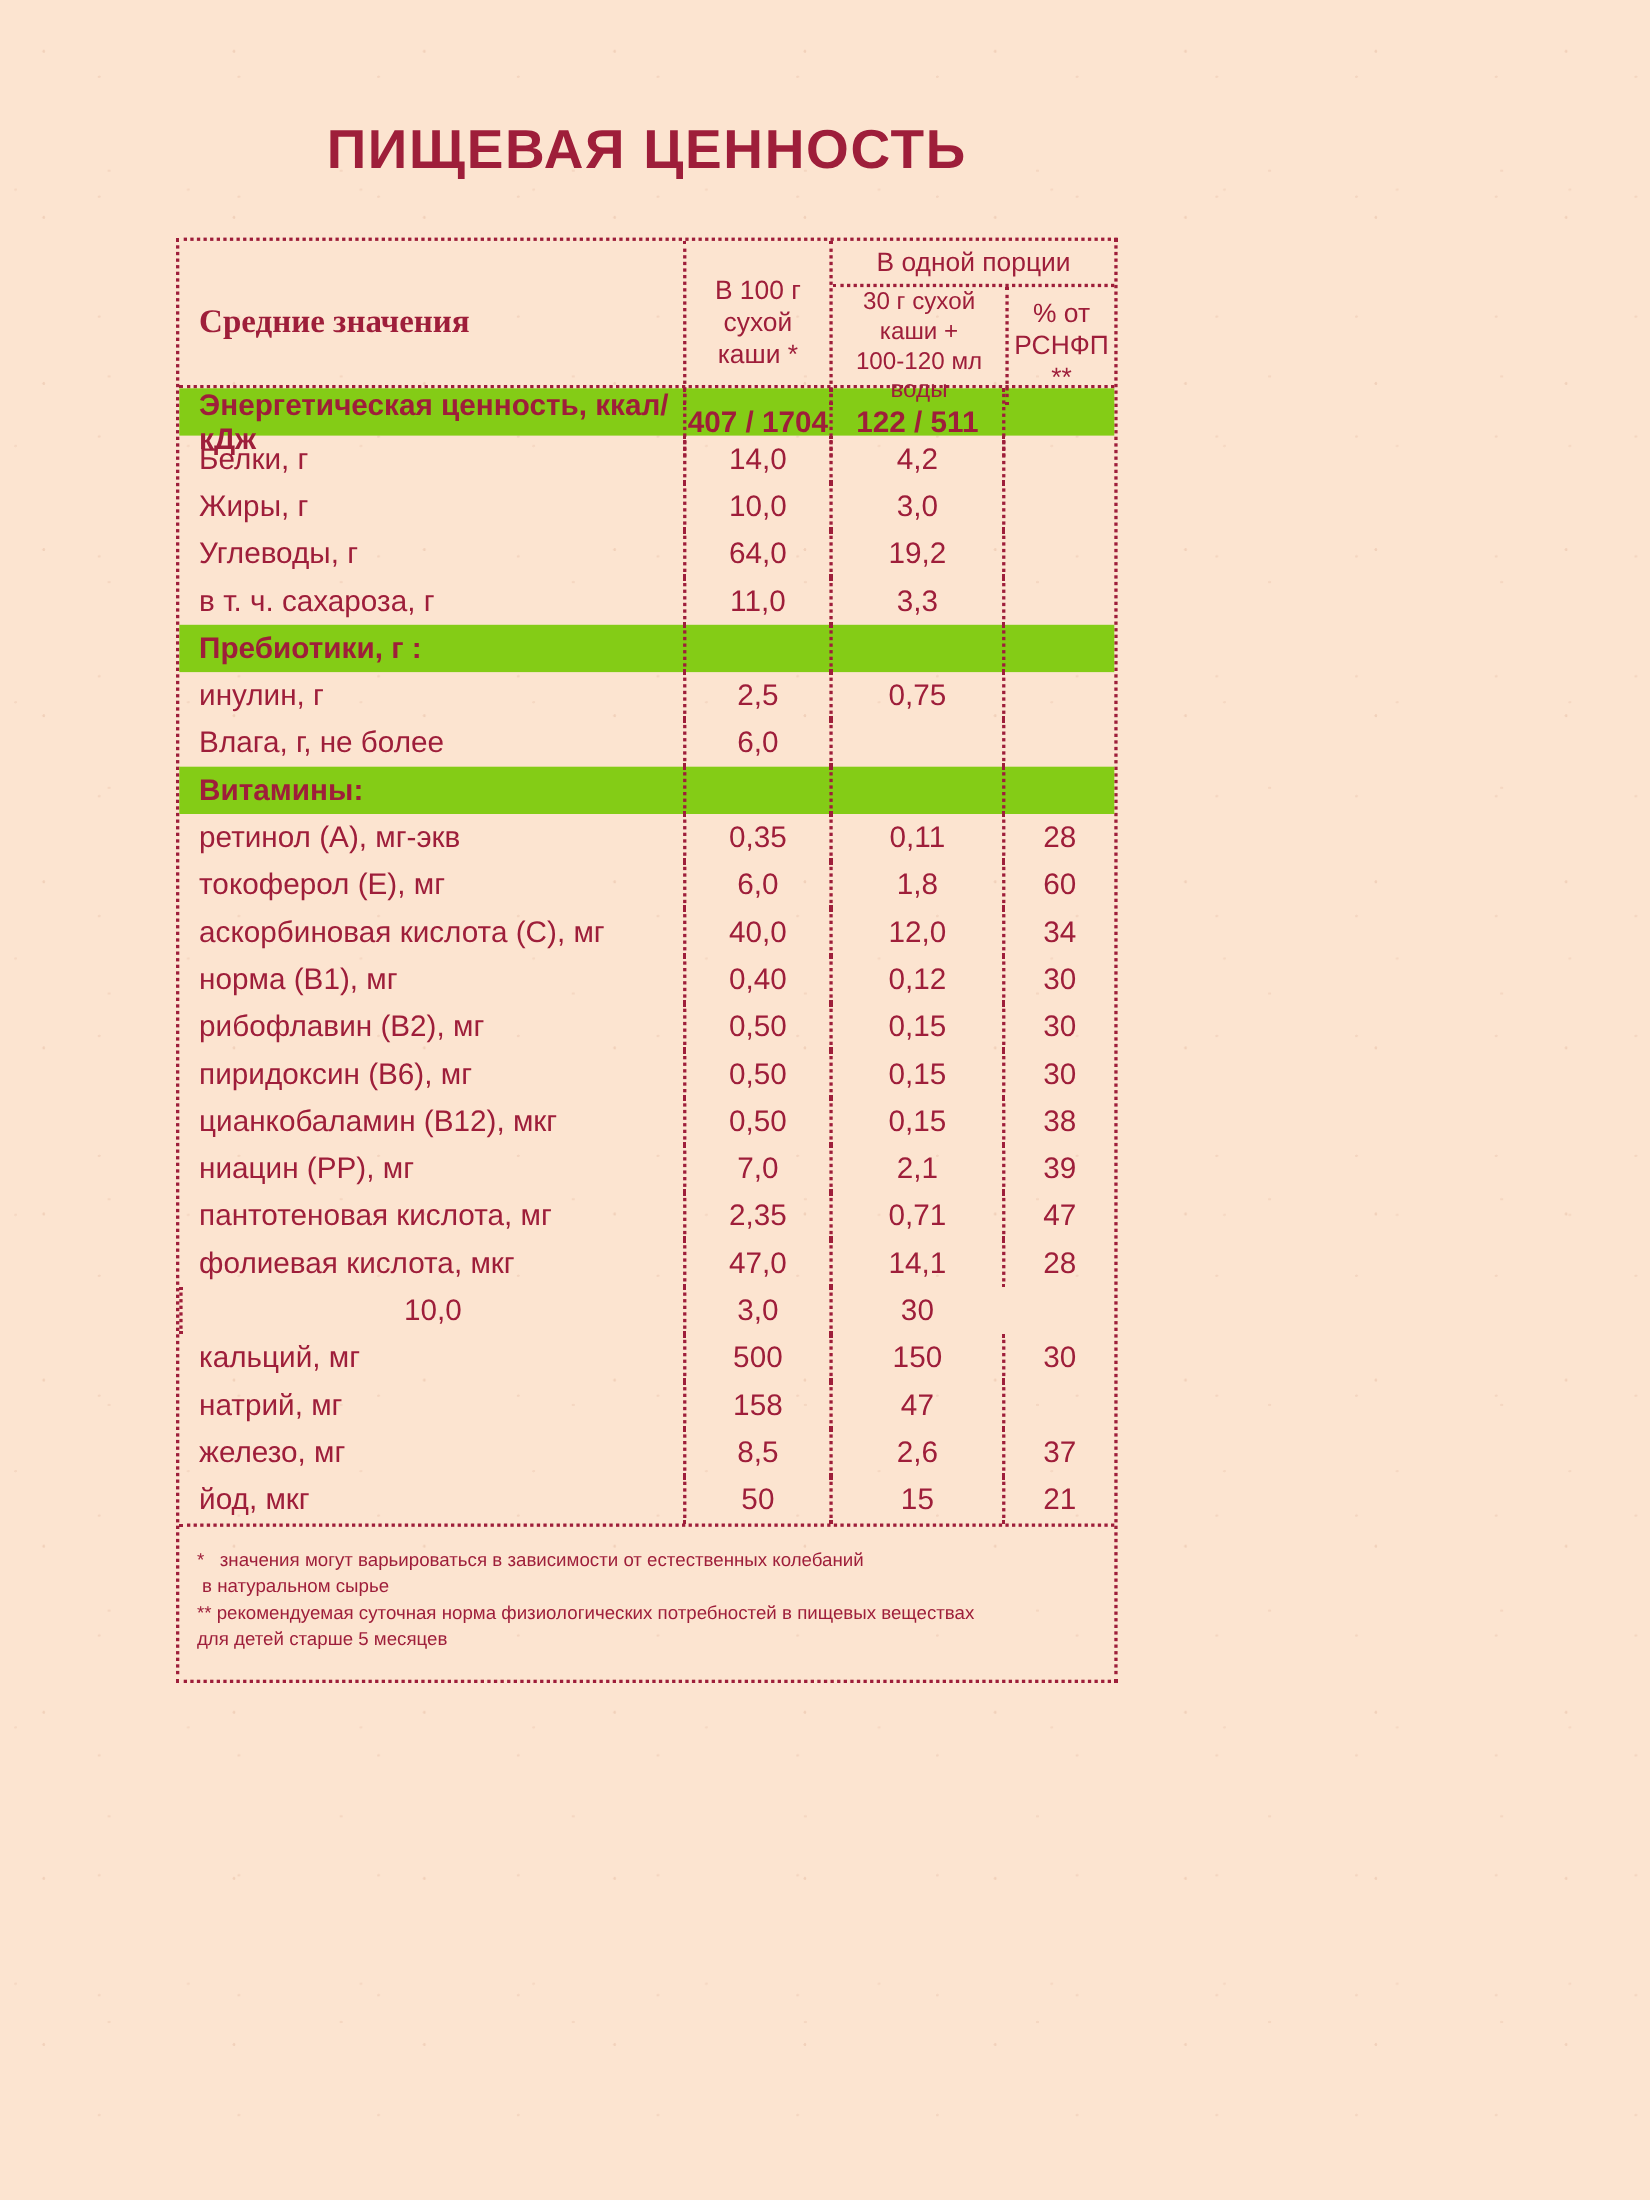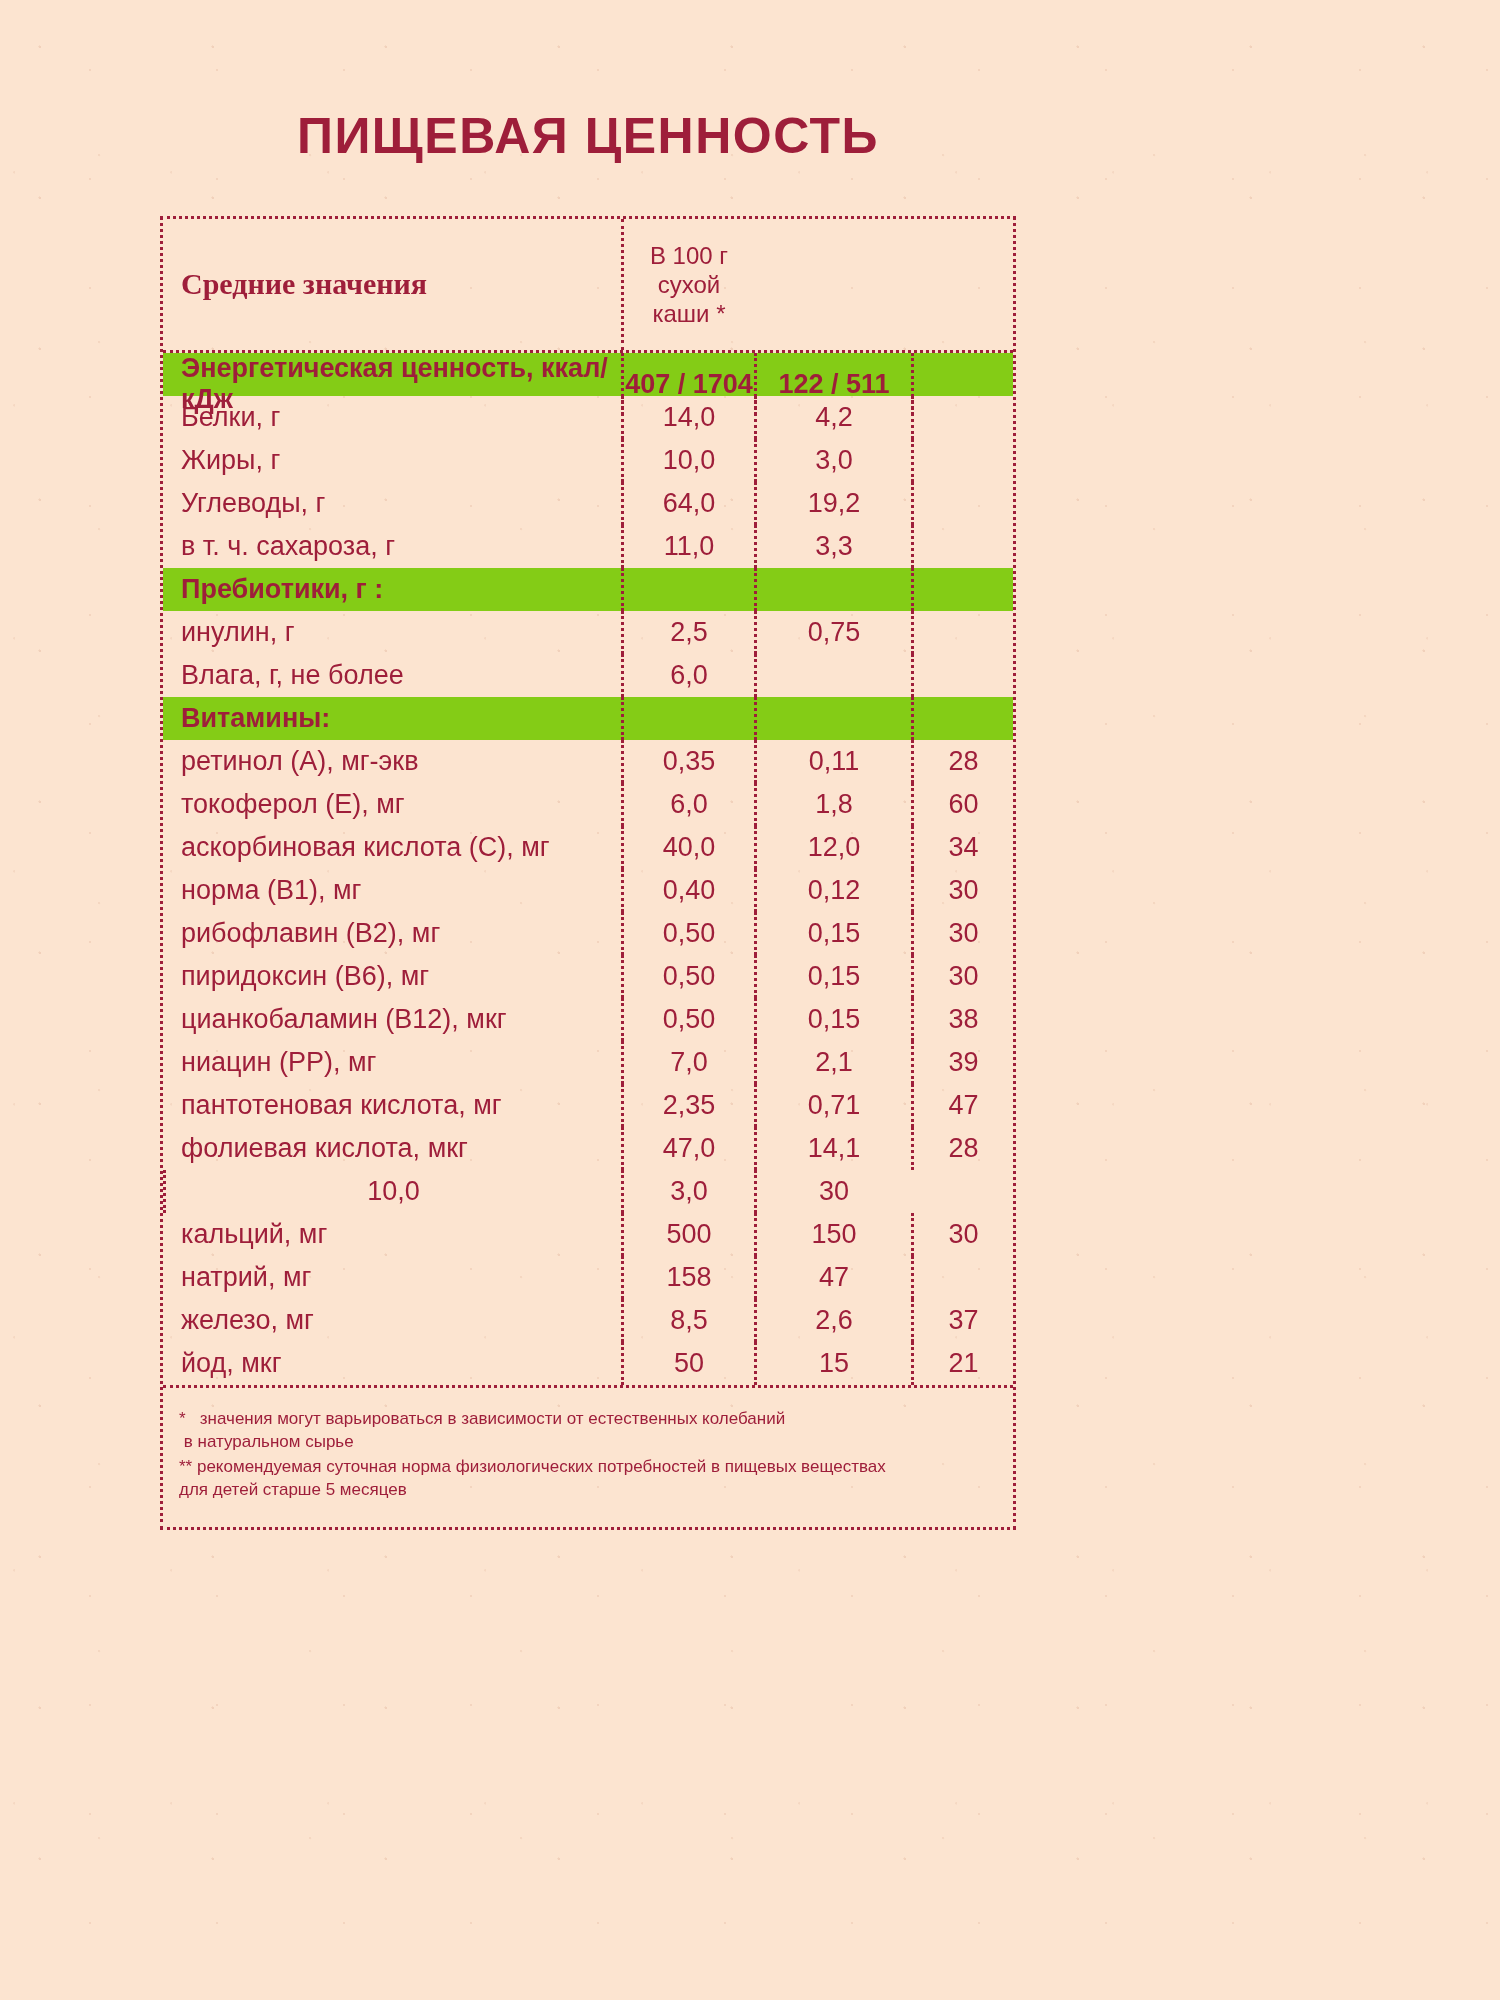--- a/index.html
+++ b/index.html
@@ -96,20 +96,30 @@
 <div class="content">
   <h1 class="title">ПИЩЕВАЯ ЦЕННОСТЬ</h1>
 
   <div class="ntable">
 
     <div class="thead">
       <div class="th th-label">Средние значения</div>
       <div class="th th-per100">В 100 г
 сухой
 каши *</div>
+      <div class="portion-group">
+        <div class="portion-title">В одной порции</div>
+        <div class="portion-sub">
+          <div class="th th-portion">30 г сухой
+каши +
+100-120 мл воды</div>
+          <div class="th th-pct">% от
+РСНФП **</div>
+        </div>
+      </div>
     </div>
 
     <div class="tbody" id="tbody">
         <div class="trow energy">
           <div class="td cell-label">Энергетическая ценность, ккал/кДж</div>
           <div class="td cell-per100">407 / 1704</div>
           <div class="td cell-portion">122 / 511</div>
           <div class="td cell-pct"></div>
         </div>
         <div class="trow data">

